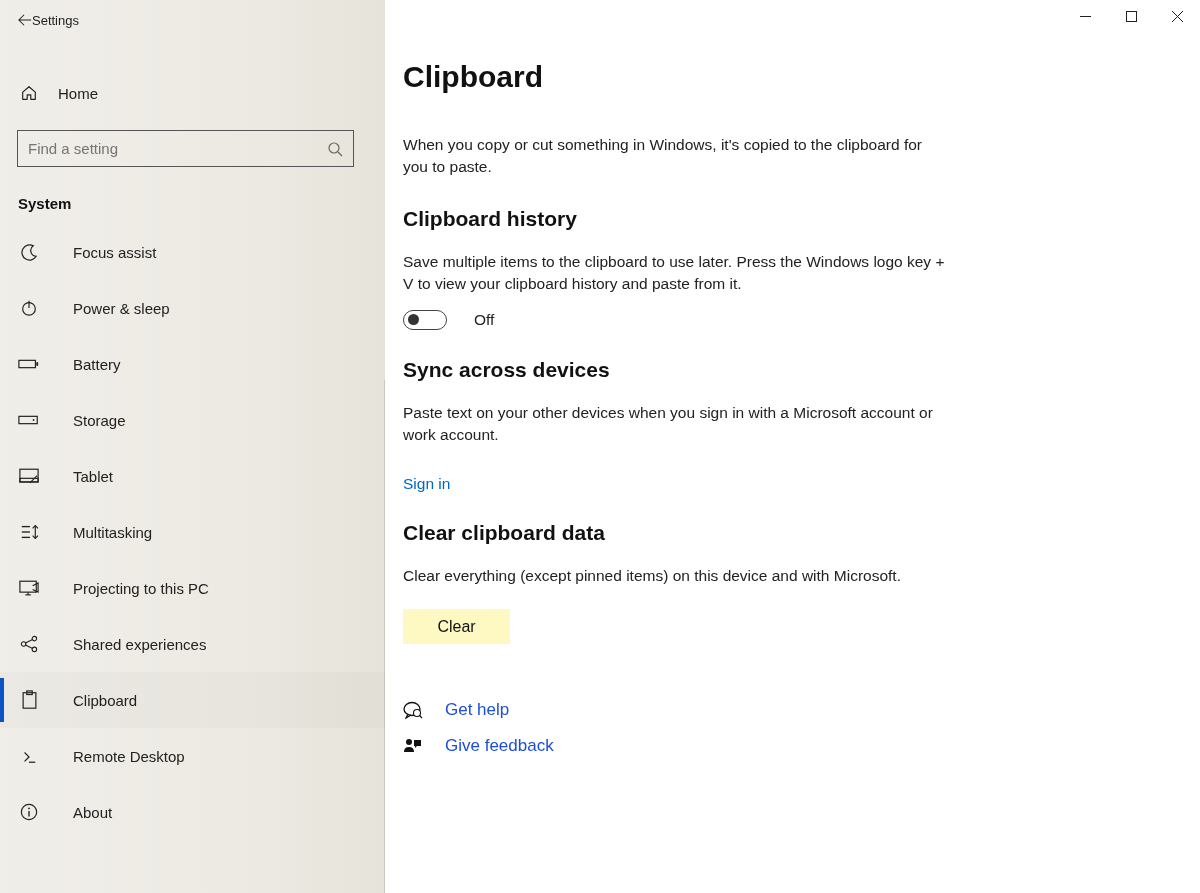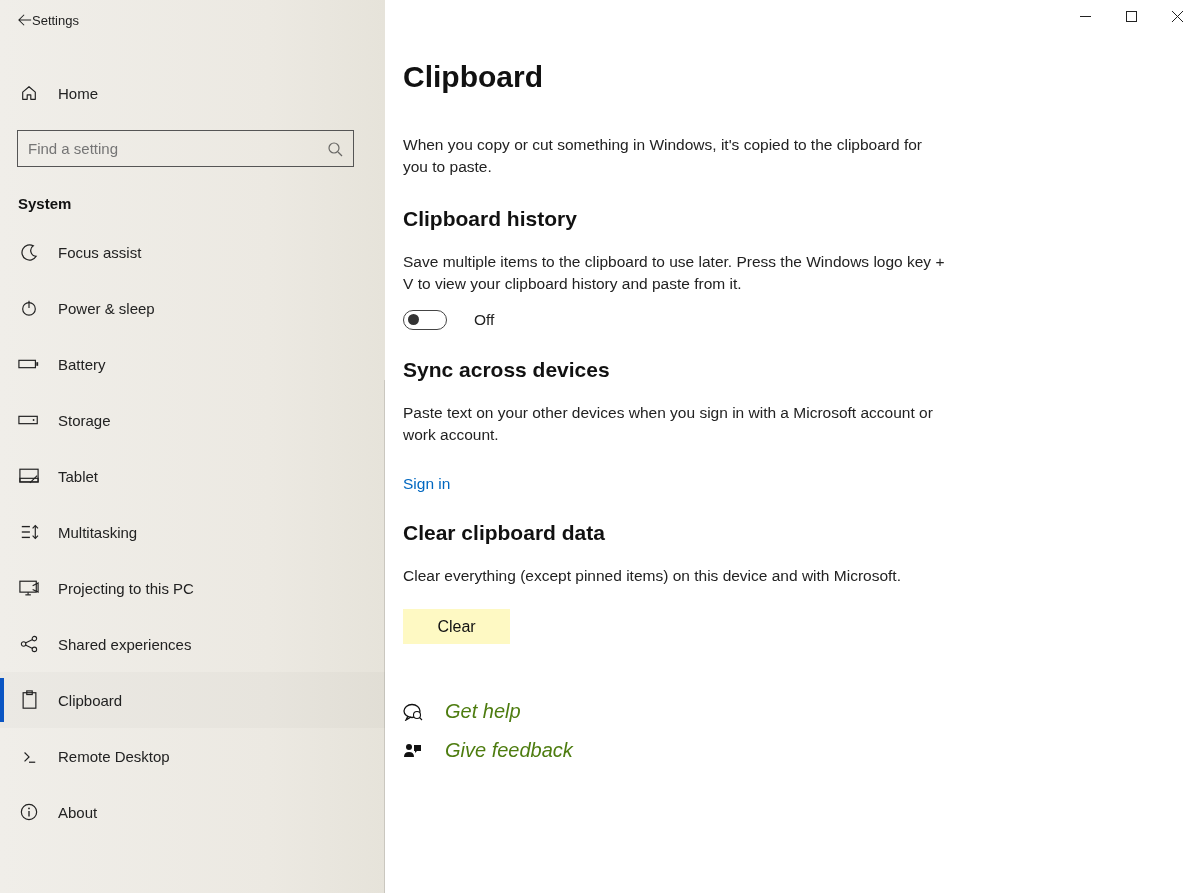--- a/index.html
+++ b/index.html
@@ -54,21 +54,21 @@
     
     .category-label {
       font-size: 15px; font-weight: 600; color: #111;
       padding: 28px 0 12px 18px;
     }
     
     .nav-item {
       display: flex; align-items: center;
       height: 56px;
       padding-left: 18px;
-      gap: 18px;
+      gap: 33px;
       cursor: pointer;
       position: relative;
     }
     .nav-item .icon-slot { width: 22px; display: flex; justify-content: center; }
     .nav-item span.lbl { font-size: 15px; color: #222; }
     .nav-item.selected::before {
       content: ""; position: absolute; left: 0; top: 6px; bottom: 6px;
       width: 4px; background: #0a55c3;
     }
     .nav-item.selected { background: rgba(0,0,0,0.02); }
@@ -123,21 +123,21 @@
       width: 107px; height: 35px;
       background: #fef9c3;
       border: none;
       font-size: 16px; color: #111;
       cursor: pointer;
     }
     
     .help-links { margin-top: 56px; }
     .help-row { display: flex; align-items: center; gap: 22px; margin-bottom: 16px; }
     .help-row .hicon { width: 20px; display: flex; justify-content: center; }
-    .help-row a { color: #4d7c0f; text-decoration: none; font-size: 20px; cursor: pointer; font-style: italic; }
+    .help-row a { color: #1d4ed8; text-decoration: none; font-size: 17px; cursor: pointer; }
   </style>
 </head>
 <body>
 
 <div class="sidebar">
   <div class="titlebar">
     <span class="titlebar-back">
       <svg viewBox="0 0 16 16">
           <path d="M7 2 L1 8 L7 14 M1 8 H15" stroke="#222" stroke-width="1.2" fill="none"></path>
         </svg>

